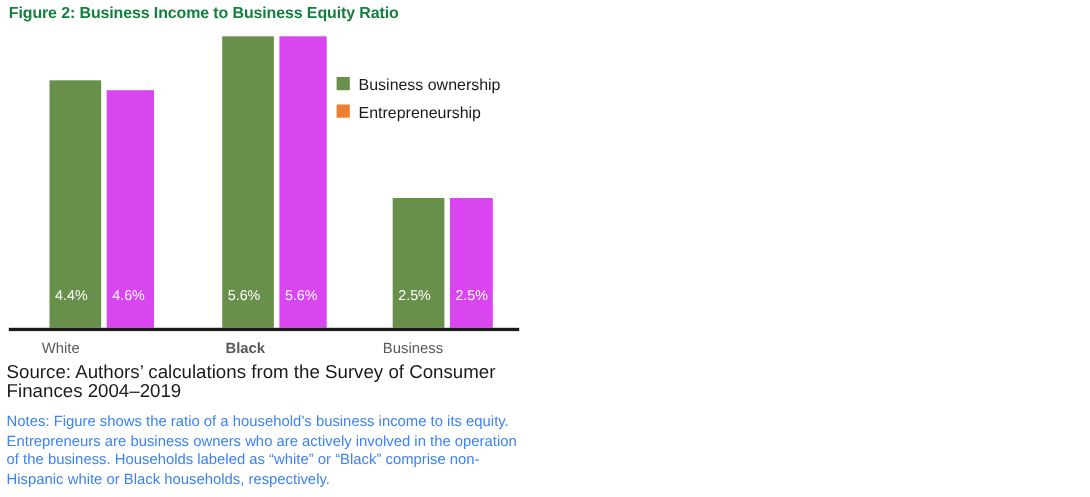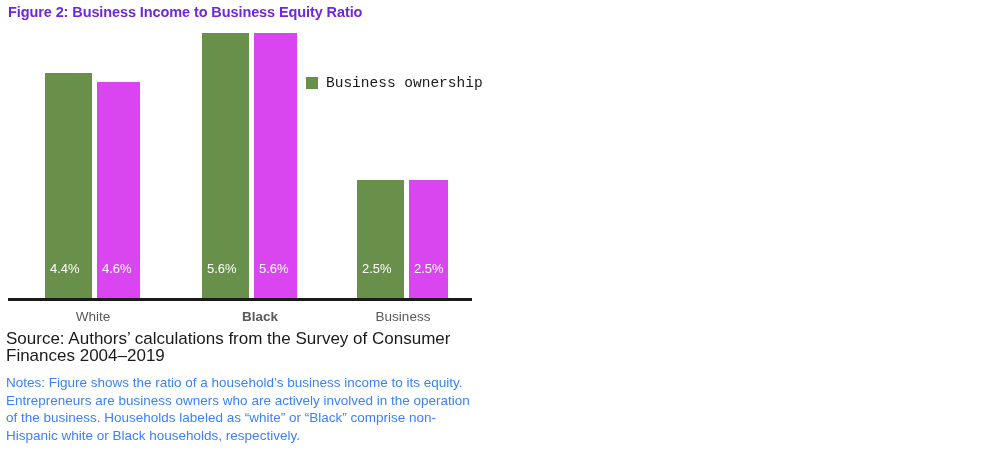--- a/index.html
+++ b/index.html
@@ -18,21 +18,21 @@
     position: relative;
     width: 991px;
     height: 452px;
   }
   .fig-title {
     position: absolute;
     left: 8px;
     top: 4px;
     font-size: 14.5px;
     font-weight: bold;
-    color: #6d28d9;
+    color: #15803d;
     letter-spacing: -0.1px;
     white-space: nowrap;
   }
   
   .plot {
     position: absolute;
     left: 0;
     top: 0;
     width: 500px;
     height: 300px;
@@ -57,34 +57,32 @@
     bottom: 22px;
     font-size: 13px;
     color: #ffffff;
     white-space: nowrap;
   }
   .cat-label {
     position: absolute;
     top: 309px;
     font-size: 13.5px;
     color: #595959;
-    text-align: center;
     white-space: nowrap;
   }
   
   .legend {
     position: absolute;
     left: 306px;
     top: 70px;
   }
   .legend-row {
     display: flex;
-    align-items: center;
+    align-items: flex-start;
     height: 25px;
-    font-family: Liberation Mono, monospace;
   }
   .legend-swatch {
     width: 12px;
     height: 12px;
     flex: 0 0 12px;
   }
   .legend-swatch.green { background: #69904a; }
   .legend-swatch.orange { background: #ee7e33; }
   .legend-text {
     margin-left: 8px;
@@ -146,20 +144,24 @@
 
     <div class="cat-label" style="left:38px; width:110px;">White</div>
     <div class="cat-label" style="left:205px; width:110px;font-weight:bold;">Black</div>
     <div class="cat-label" style="left:348px; width:110px;">Business</div>
 
     <div class="legend">
       <div class="legend-row">
         <span class="legend-swatch green"></span>
         <span class="legend-text">Business ownership</span>
       </div>
+      <div class="legend-row">
+        <span class="legend-swatch orange"></span>
+        <span class="legend-text">Entrepreneurship</span>
+      </div>
     </div>
 
   </div>
 
   <div class="source-note">Source: Authors’ calculations from the Survey of Consumer Finances 2004–2019</div>
   <div class="figure-notes">Notes: Figure shows the ratio of a household’s business income to its equity. Entrepreneurs are business owners who are actively involved in the operation of the business. Households labeled as “white” or “Black” comprise non-Hispanic white or Black households, respectively.</div>
 
 </div>
 
 </body></html>

